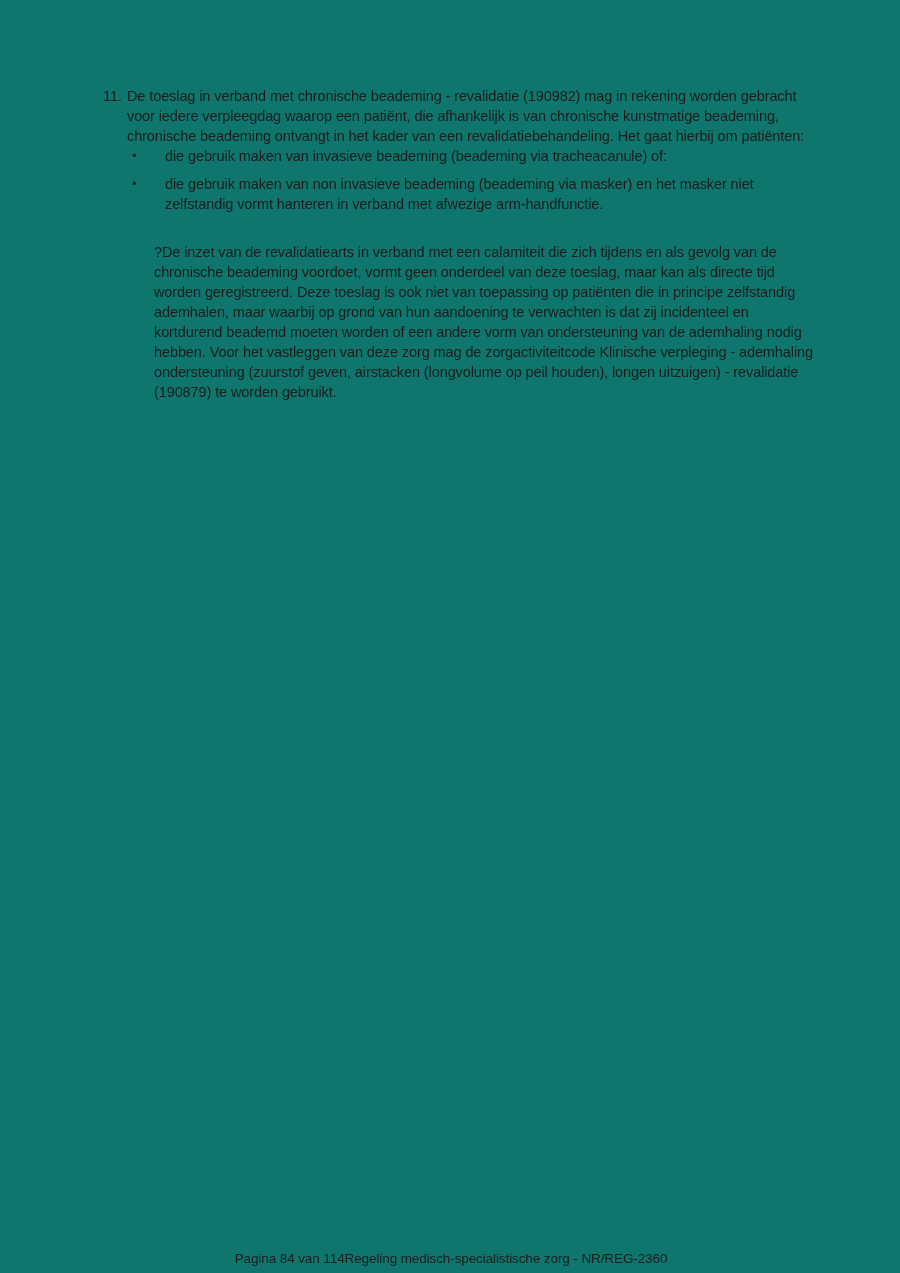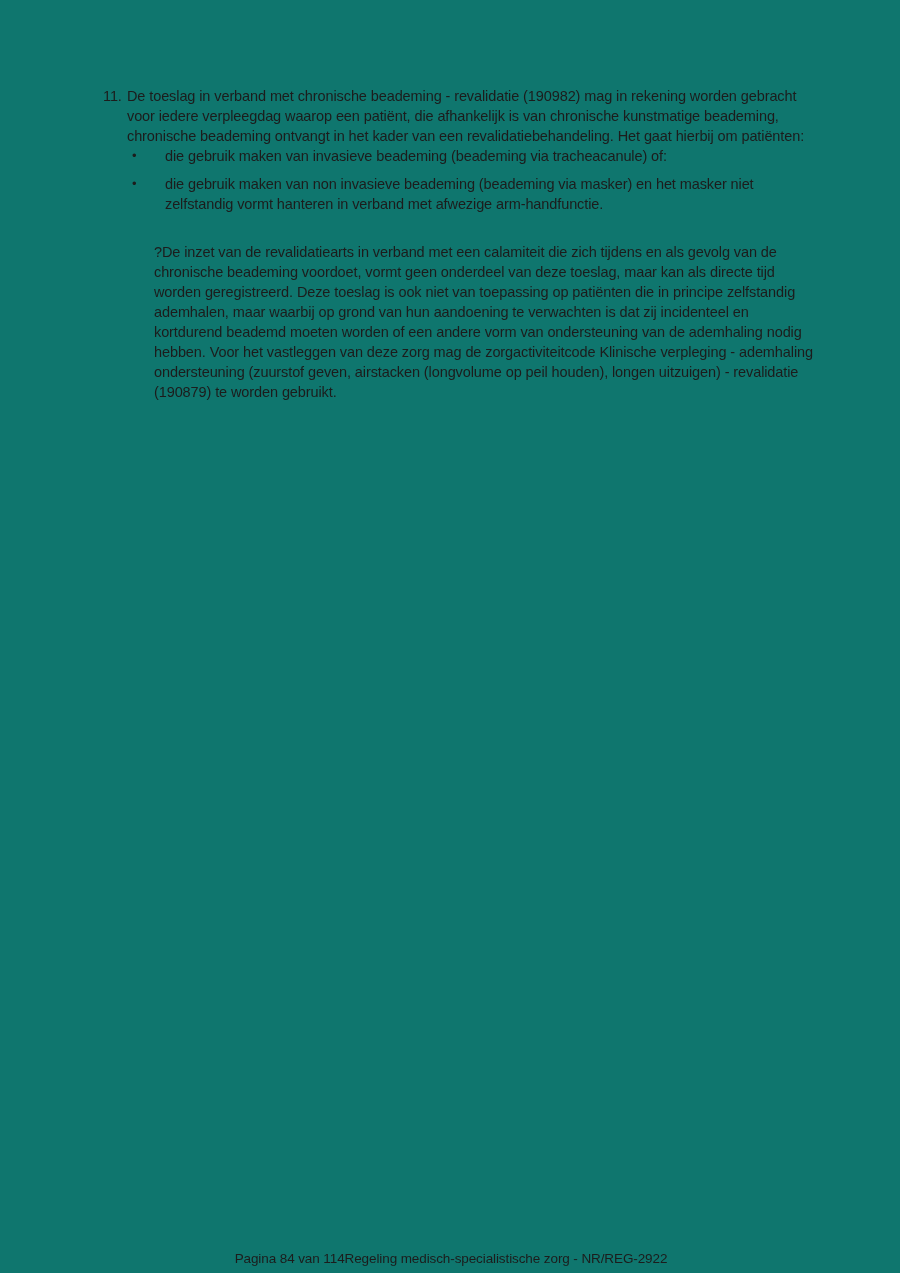--- a/index.html
+++ b/index.html
@@ -110,16 +110,16 @@
             <span class="bullet-text">die gebruik maken van non invasieve beademing (beademing via masker) en het masker niet zelfstandig vormt hanteren in verband met afwezige arm-handfunctie.</span>
           </li>
         </ul>
         <p class="sub-paragraph">?De inzet van de revalidatiearts in verband met een calamiteit die zich tijdens en als gevolg van de chronische beademing voordoet, vormt geen onderdeel van deze toeslag, maar kan als directe tijd worden geregistreerd. Deze toeslag is ook niet van toepassing op patiënten die in principe zelfstandig ademhalen, maar waarbij op grond van hun aandoening te verwachten is dat zij incidenteel en kortdurend beademd moeten worden of een andere vorm van ondersteuning van de ademhaling nodig hebben. Voor het vastleggen van deze zorg mag de zorgactiviteitcode Klinische verpleging - ademhaling ondersteuning (zuurstof geven, airstacken (longvolume op peil houden), longen uitzuigen) - revalidatie (190879) te worden gebruikt.</p>
       </div>
     </div>
   </div>
 
   <div class="page-footer">
     <span class="footer-left">Pagina 84 van 114</span>
-    <span class="footer-right">Regeling medisch-specialistische zorg - NR/REG-2922</span>
+    <span class="footer-right">Regeling medisch-specialistische zorg - NR/REG-2360</span>
   </div>
 
 </div>
 
 </body></html>

